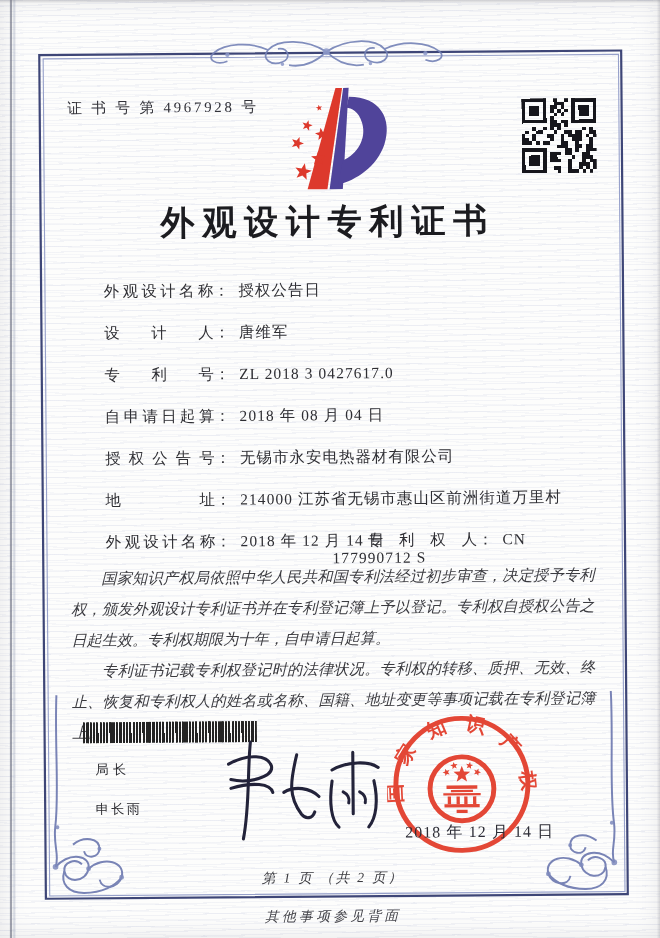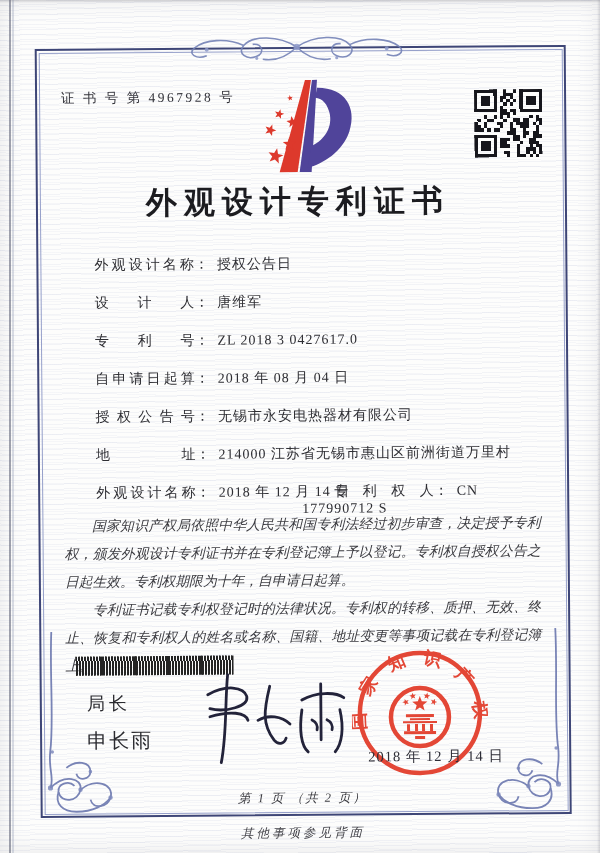--- a/index.html
+++ b/index.html
@@ -48,23 +48,23 @@
     color:#3b3b40;text-align:justify;font-style:italic;}
   .paras p{margin:0;text-indent:2em;}
 
   .barcode{position:absolute;left:74px;top:655px;width:158px;height:19px;
     background:
       repeating-linear-gradient(90deg,#242424 0 2px,rgba(0,0,0,0) 2px 3px),
       repeating-linear-gradient(90deg,#242424 0 1px,rgba(0,0,0,0) 1px 6px),
       repeating-linear-gradient(90deg,rgba(0,0,0,0) 0 4px,#242424 4px 5px,rgba(0,0,0,0) 5px 11px);
   }
 
-  .signer-title{position:absolute;left:85px;top:690px;font-size:18px;letter-spacing:4px;color:#2b2b30;
+  .signer-title{position:absolute;left:85px;top:690px;font-size:12px;letter-spacing:4px;color:#2b2b30;
     font-family:Liberation Sans, sans-serif;}
-  .signer-name{position:absolute;left:85px;top:726px;font-size:20px;letter-spacing:2px;color:#2b2b30;
+  .signer-name{position:absolute;left:85px;top:726px;font-size:12px;letter-spacing:2px;color:#2b2b30;
     font-family:"Liberation Sans","DejaVu Sans",sans-serif;}
 
   .signature{position:absolute;left:192px;top:664px;width:152px;height:108px;}
 
   .seal{position:absolute;left:350px;top:646px;width:136px;height:136px;opacity:0.93;}
   .seal-date{position:absolute;left:366px;top:748px;font-size:14.5px;letter-spacing:1px;color:#2d2d36;z-index:5;}
 
   .page-footer{position:absolute;left:0;top:790px;width:600px;text-align:center;
     font-size:12.5px;letter-spacing:2px;color:#3b3b40;font-style:italic;}
   .back-note{position:absolute;left:0;top:825px;width:600px;text-align:center;

